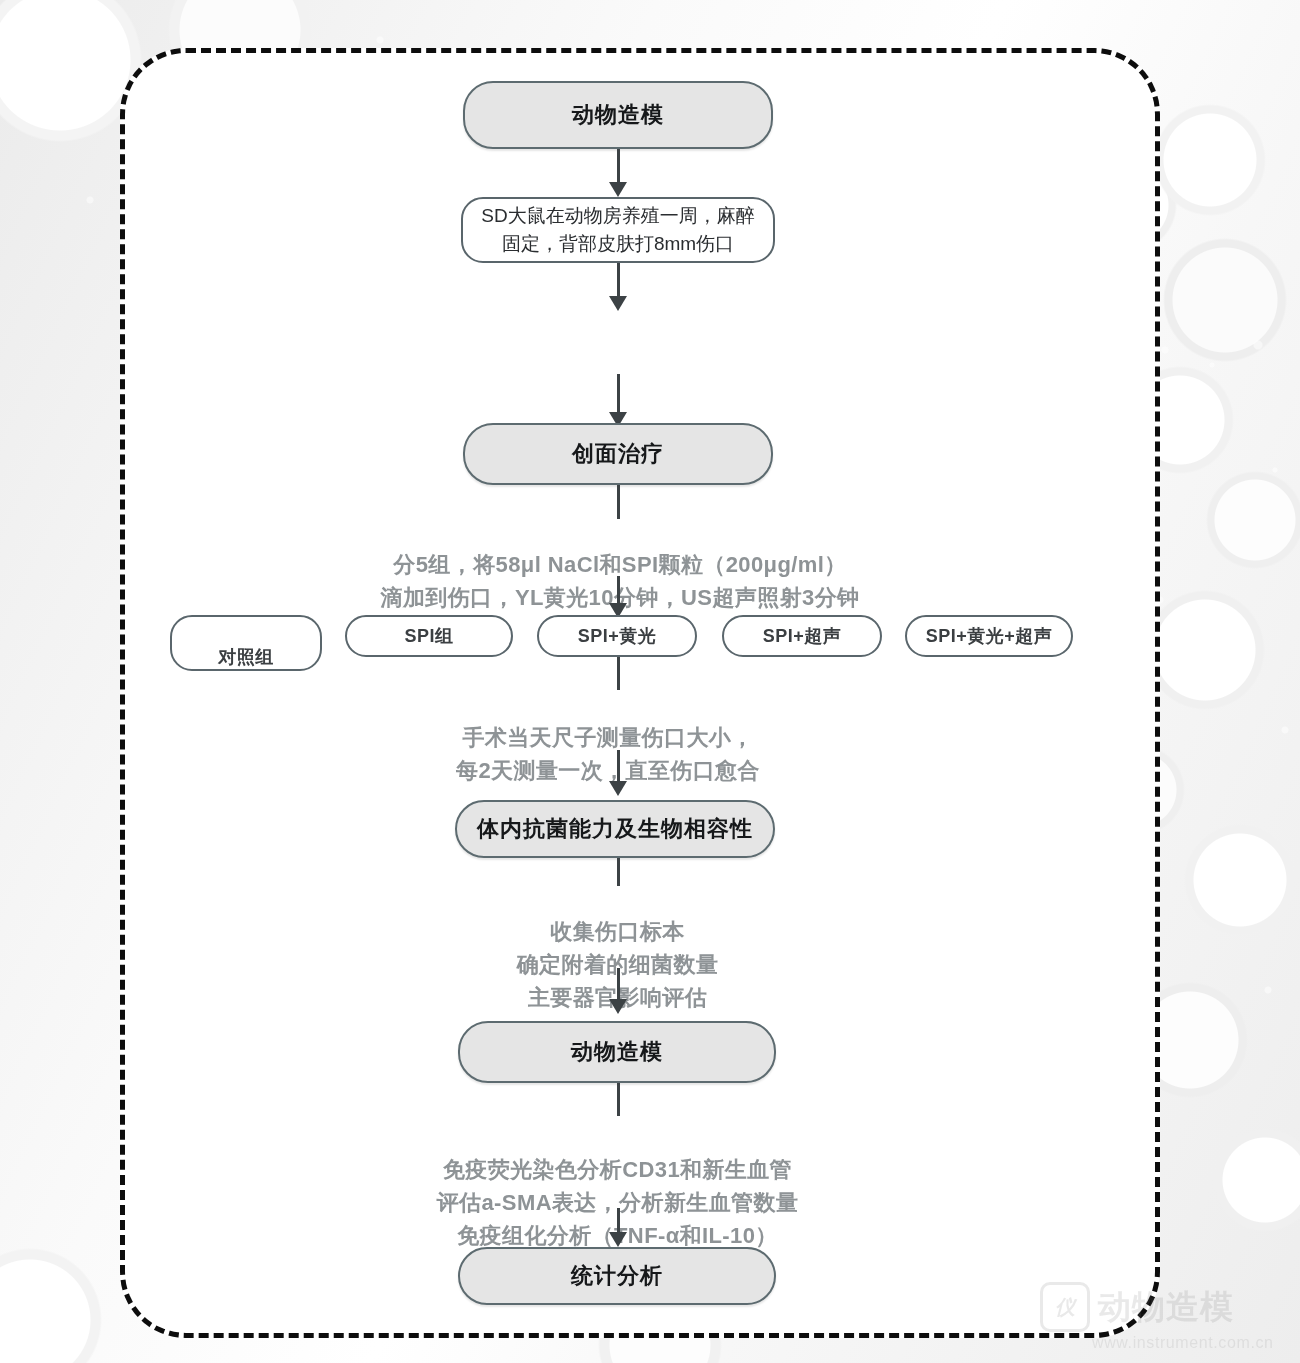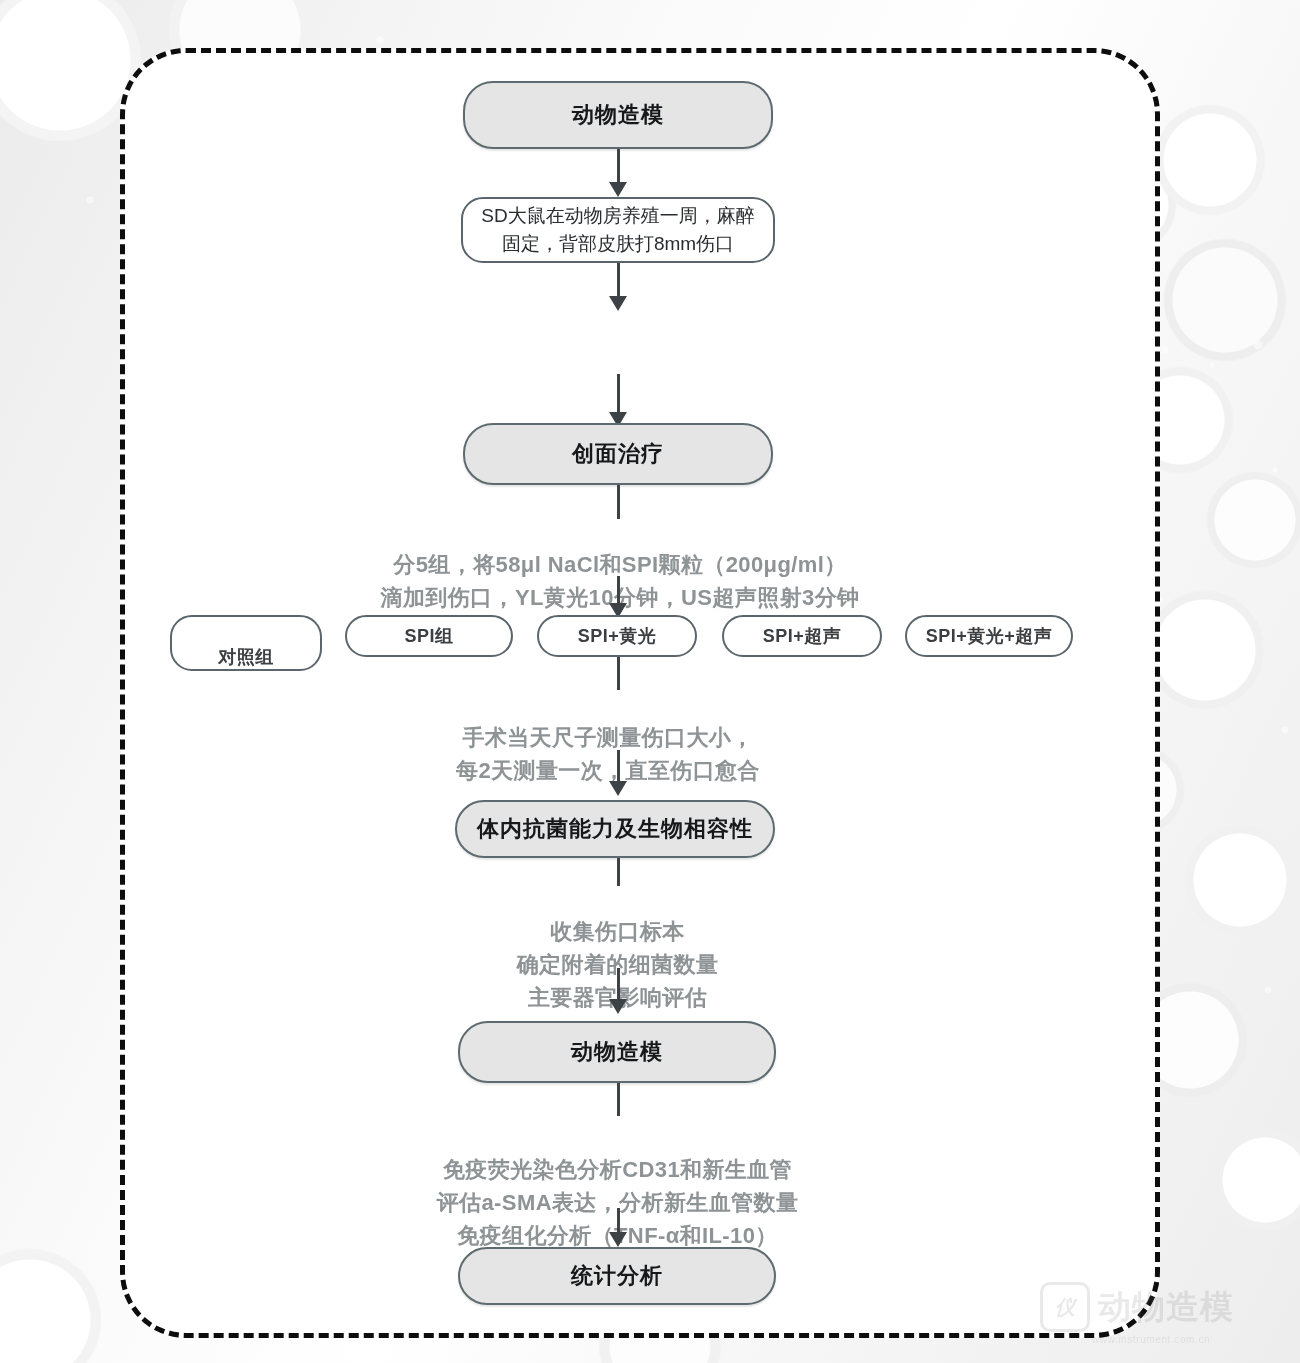--- a/index.html
+++ b/index.html
@@ -166,21 +166,21 @@
   }
   #watermark .wm-title {
     font-size: 33px;
     font-weight: bold;
     color: #7a7a7a;
     letter-spacing: 1px;
   }
   #watermark .wm-url {
     margin-top: 2px;
     margin-left: 52px;
-    font-size: 10px;
+    font-size: 16px;
     color: #8a8a8a;
     letter-spacing: .6px;
   }
 </style>
 </head>
 <body>
 
 <div id="bg-texture"></div>
 <div id="bg-speckles"></div>
 

